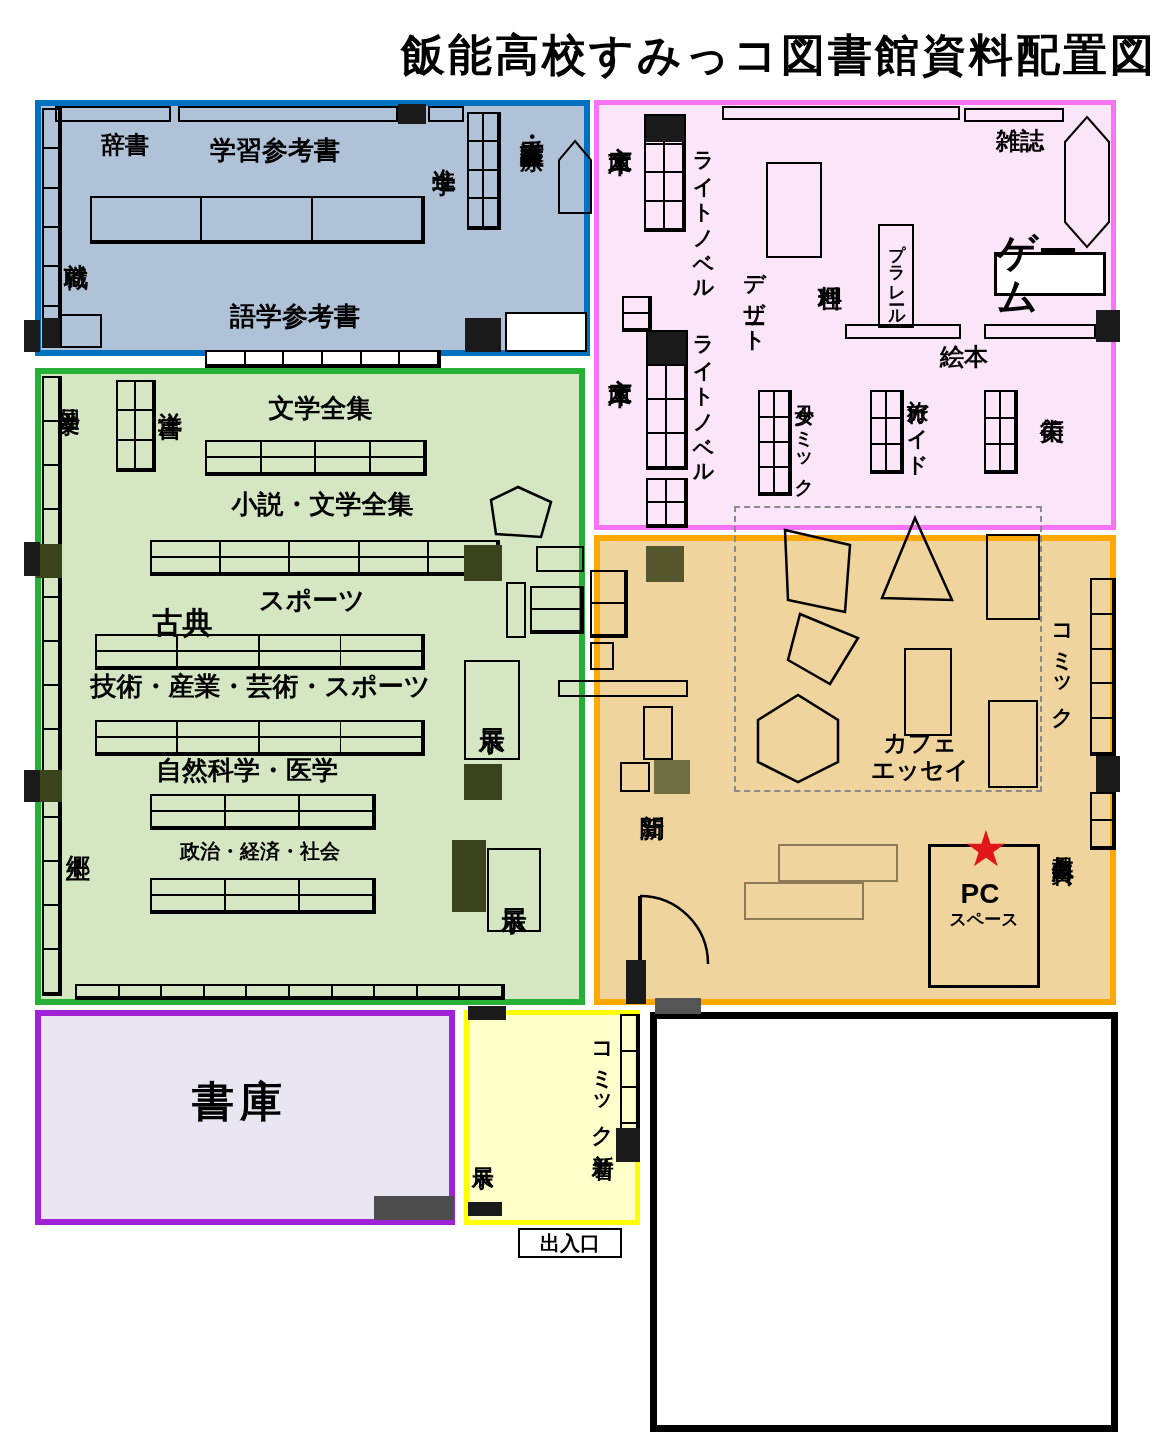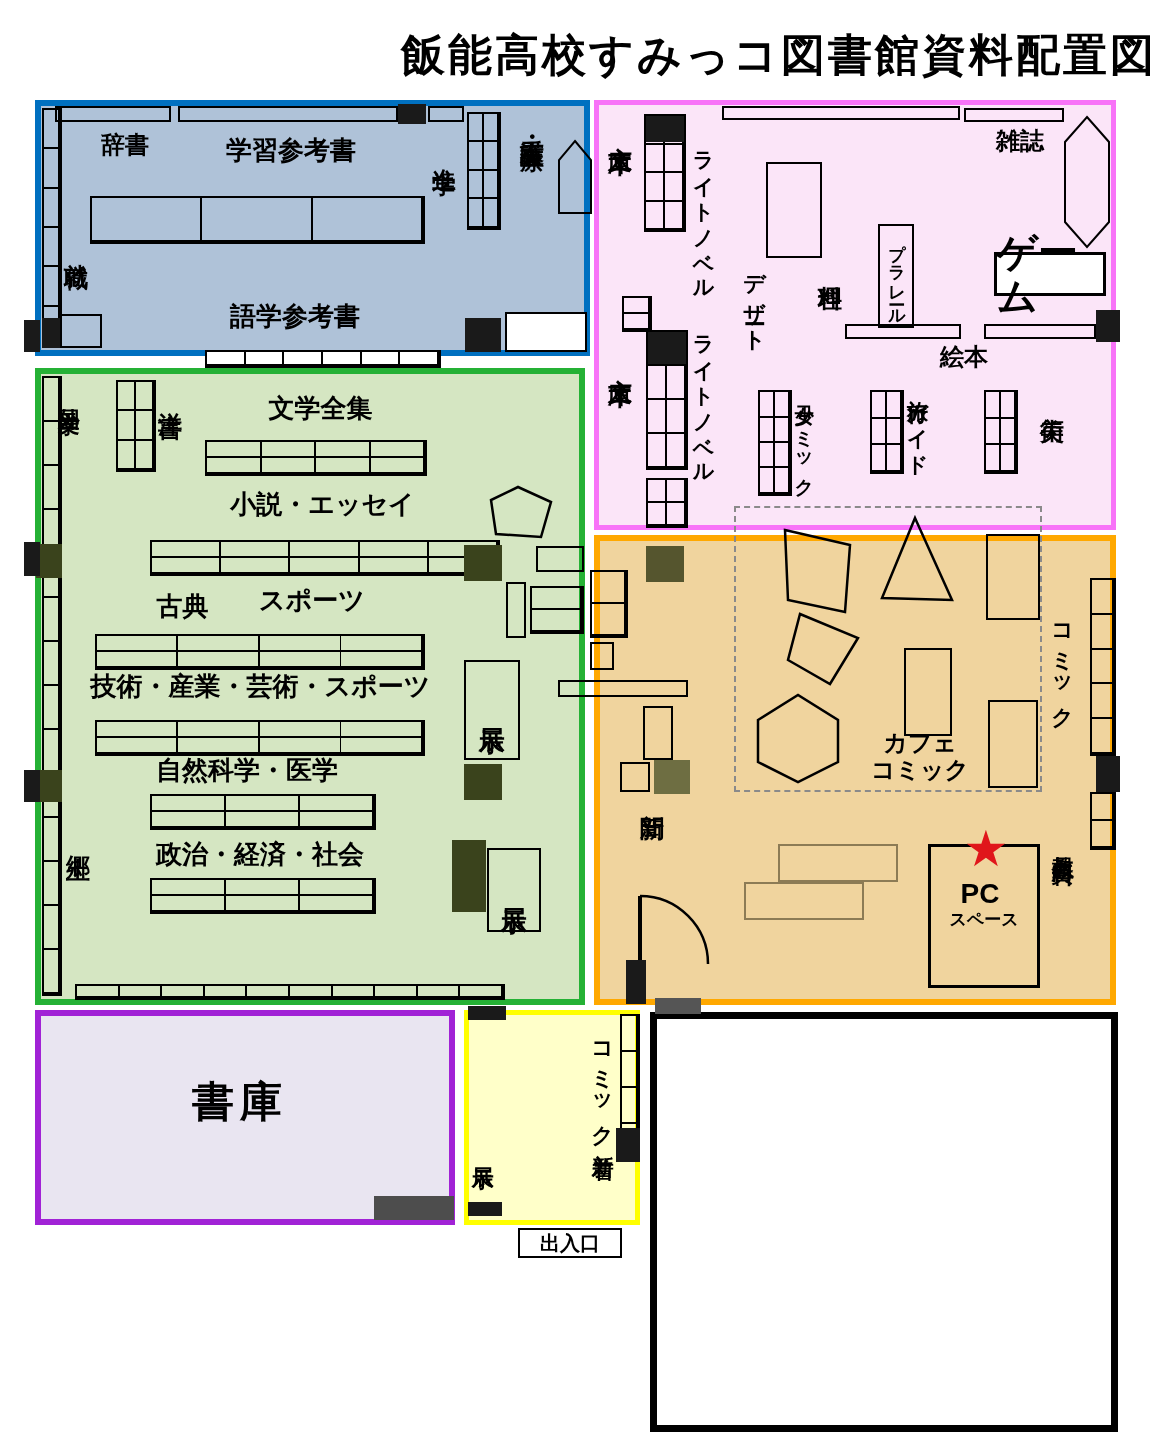--- a/index.html
+++ b/index.html
@@ -36,21 +36,21 @@
   <div class="zone" style="left:464px;top:1010px;width:176px;height:215px;border:5px solid #FFFF00;background:#FFFFC9"></div>
   <div class="zone" style="left:650px;top:1012px;width:468px;height:420px;border:7px solid #000;background:#fff"></div>
 
   <div class="box" style="left:55px;top:106px;width:116px;height:16px"></div>
   <div class="box" style="left:178px;top:106px;width:220px;height:16px"></div>
   <div class="dk" style="left:398px;top:104px;width:28px;height:20px"></div>
   <div class="box" style="left:428px;top:106px;width:36px;height:16px"></div>
   <div class="grid" style="left:42px;top:108px;width:20px;height:240px;--c:1;--r:6"></div>
   <div class="dk" style="left:42px;top:318px;width:20px;height:30px"></div>
   <div class="lbl" style="left:85px;top:132px;width:80px;font-size:24px">辞書</div>
-  <div class="lbl" style="left:206px;top:136px;width:170px;font-size:26px">学習参考書</div>
+  <div class="lbl" style="left:190px;top:136px;width:170px;font-size:26px">学習参考書</div>
   <div class="grid" style="left:90px;top:196px;width:335px;height:48px;--c:3;--r:1"></div>
   <div class="lbl v" style="left:430px;top:150px;font-size:24px">進学</div>
   <div class="grid" style="left:467px;top:112px;width:34px;height:118px;--c:2;--r:4"></div>
   <div class="lbl v" style="left:518px;top:120px;font-size:24px">看護・医療</div>
   <svg class="shape" style="left:558px;top:140px" width="34" height="74">
       <polygon points="17,1 33,20 33,73 1,73 1,20" fill="none" stroke="#000" stroke-width="2"></polygon>
     </svg>
   <div class="lbl v" style="left:62px;top:244px;font-size:24px">就職</div>
   <div class="box" style="left:60px;top:314px;width:42px;height:34px"></div>
   <div class="lbl" style="left:210px;top:302px;width:170px;font-size:26px">語学参考書</div>
@@ -94,30 +94,30 @@
   <div class="grid" style="left:646px;top:478px;width:42px;height:50px;--c:2;--r:2"></div>
 
   <div class="grid" style="left:42px;top:376px;width:20px;height:620px;--c:1;--r:14"></div>
   <div class="dk" style="left:36px;top:544px;width:26px;height:34px;background:#3A431C"></div>
   <div class="dk" style="left:36px;top:770px;width:26px;height:32px;background:#3A431C"></div>
   <div class="lbl v" style="left:56px;top:390px;font-size:22px">外国文学</div>
   <div class="grid" style="left:116px;top:380px;width:40px;height:92px;--c:2;--r:3"></div>
   <div class="lbl v" style="left:156px;top:394px;font-size:24px">洋書</div>
   <div class="lbl" style="left:238px;top:394px;width:165px;font-size:26px">文学全集</div>
   <div class="grid" style="left:205px;top:440px;width:222px;height:36px;--c:4;--r:2"></div>
-  <div class="lbl" style="left:230px;top:490px;width:185px;font-size:26px">小説・エッセイ</div>
+  <div class="lbl" style="left:230px;top:490px;width:185px;font-size:26px">小説・文学全集</div>
   <div class="grid" style="left:150px;top:540px;width:350px;height:36px;--c:5;--r:2"></div>
-  <div class="lbl" style="left:150px;top:592px;width:65px;font-size:26px">古典</div>
+  <div class="lbl" style="left:150px;top:606px;width:65px;font-size:30px">古典</div>
   <div class="lbl" style="left:252px;top:586px;width:120px;font-size:26px">スポーツ</div>
   <div class="grid" style="left:95px;top:634px;width:330px;height:36px;--c:4;--r:2"></div>
   <div class="lbl" style="left:88px;top:672px;width:345px;font-size:26px">技術・産業・芸術・スポーツ</div>
   <div class="grid" style="left:95px;top:720px;width:330px;height:36px;--c:4;--r:2"></div>
   <div class="lbl" style="left:138px;top:756px;width:218px;font-size:26px">自然科学・医学</div>
   <div class="grid" style="left:150px;top:794px;width:226px;height:36px;--c:3;--r:2"></div>
-  <div class="lbl" style="left:148px;top:840px;width:224px;font-size:26px">政治・経済・社会</div>
+  <div class="lbl" style="left:148px;top:840px;width:224px;font-size:20px">政治・経済・社会</div>
   <div class="grid" style="left:150px;top:878px;width:226px;height:36px;--c:3;--r:2"></div>
   <div class="grid" style="left:75px;top:984px;width:430px;height:16px;--c:10;--r:1"></div>
   <div class="lbl v" style="left:64px;top:836px;font-size:24px">郷土</div>
   <div class="dk" style="left:464px;top:545px;width:38px;height:36px;background:#3A431C"></div>
   <div class="box flex" style="left:464px;top:660px;width:56px;height:100px">
       <span class="txt v" style="font-size:26px">展示</span>
     </div>
   <div class="dk" style="left:464px;top:764px;width:38px;height:36px;background:#3A431C"></div>
   <div class="dk" style="left:452px;top:840px;width:34px;height:72px;background:#3A431C"></div>
   <div class="box flex" style="left:487px;top:848px;width:54px;height:84px">
@@ -139,21 +139,21 @@
   <svg class="shape" style="left:734px;top:506px" width="308" height="286">
     <polygon points="51,24 116,39 111,106 54,94" fill="none" stroke="#000" stroke-width="2.5"></polygon>
     <polygon points="181,12 218,94 148,92" fill="none" stroke="#000" stroke-width="2.5"></polygon>
     <polygon points="66,108 124,132 96,178 54,154" fill="none" stroke="#000" stroke-width="2.5"></polygon>
     <polygon points="24,214 64,189 104,214 104,256 64,276 24,256" fill="none" stroke="#000" stroke-width="2.5"></polygon>
   </svg>
   <div class="box" style="left:986px;top:534px;width:54px;height:86px"></div>
   <div class="box" style="left:904px;top:648px;width:48px;height:88px"></div>
   <div class="box" style="left:988px;top:700px;width:50px;height:88px"></div>
   <div class="lbl pre" style="left:845px;top:730px;width:150px;font-size:24px">カフェ
-コミック</div>
+エッセイ</div>
   <div class="box" style="left:643px;top:706px;width:30px;height:54px"></div>
   <div class="box" style="left:620px;top:762px;width:30px;height:30px"></div>
   <div class="dk" style="left:654px;top:760px;width:36px;height:34px;background:#6E6E42"></div>
   <div class="lbl v" style="left:638px;top:796px;font-size:24px">新聞</div>
   <svg class="shape" style="left:630px;top:892px" width="80" height="78">
     <line x1="10" y1="4" x2="10" y2="72" stroke="#000" stroke-width="4"></line>
     <path d="M 10 4 A 68 68 0 0 1 78 72" fill="none" stroke="#000" stroke-width="2.5"></path>
   </svg>
   <div class="dk" style="left:626px;top:960px;width:20px;height:44px"></div>
   <div class="dk" style="left:655px;top:998px;width:46px;height:16px;background:#555"></div>

